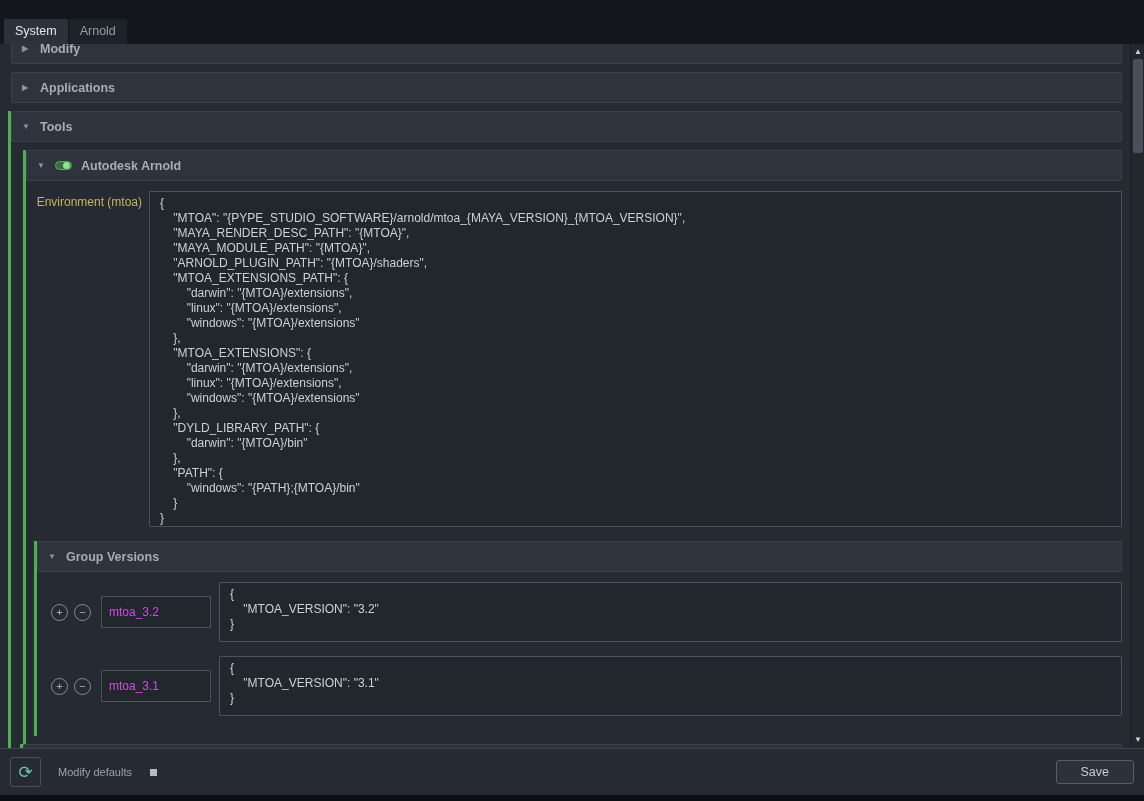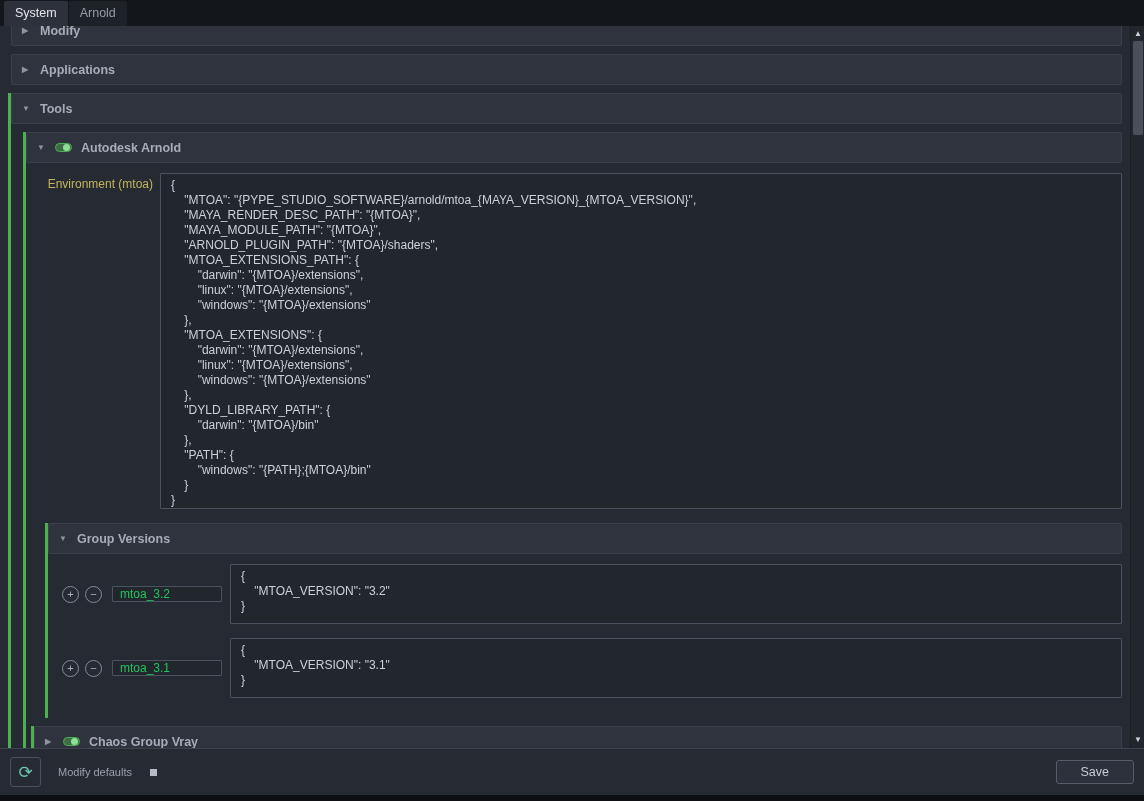--- a/index.html
+++ b/index.html
@@ -12,21 +12,21 @@
   }
   .window {
     width:1144px; height:801px;
     display:flex; flex-direction:column;
     background:#262b33;
     border-bottom:6px solid #0d0f13;
   }
 
   
   .tabbar {
-    height:26px; background:#13161a;
+    height:44px; background:#13161a;
     display:flex; align-items:flex-end; padding-left:4px; gap:1px;
     flex:0 0 auto;
   }
   .tab {
     padding:5px 11px 6px 11px; font-size:12.5px; color:#959ca6;
     background:#1d2128; cursor:pointer; border-radius:2px 2px 0 0;
   }
   .tab.active { background:#2c313b; color:#e3e6ea; }
 
   
@@ -65,21 +65,21 @@
     width:17px; height:9px; border-radius:5px; background:#3e6b46;
     position:relative; flex:0 0 auto; cursor:pointer;
     border:1px solid #4caf50;
   }
   .toggle::after {
     content:""; position:absolute; right:1px; top:0px; width:7px; height:7px;
     border-radius:50%; background:#8ee098;
   }
 
   .tools-body  { padding:8px 0 8px 12px; }
-  .arnold-body { padding:0 0 0 19px; }
+  .arnold-body { padding:0 0 0 8px; }
 
   
   .env-row { display:flex; align-items:flex-start; gap:7px; margin:10px 0 14px 0; }
   .env-label {
     flex:0 0 108px; text-align:right; padding-top:4px;
     color:#c3b559; font-size:12px;
   }
   .json-area {
     background:#22262d; border:1px solid #4b5260; border-radius:1px;
     color:#ccd1d9; font-size:12px; line-height:15px; padding:4px 10px;
@@ -91,23 +91,23 @@
   
   .versions-body { padding:10px 0 6px 14px; }
   .ver-row { display:flex; align-items:center; gap:6px; margin-bottom:14px; }
   .round-btn {
     width:17px; height:17px; border-radius:50%;
     border:1px solid #858c97; background:transparent; color:#aab1bb;
     font-size:11px; line-height:15px; text-align:center; padding:0;
     cursor:pointer; flex:0 0 auto;
   }
   .key-input {
-    width:110px; height:16px; background:#22262d;
+    width:110px; height:32px; background:#22262d;
     border:1px solid #4b5260; border-radius:1px;
-    color:#22c55e; font-size:12px; padding:2px 7px; outline:none;
+    color:#d946ef; font-size:12px; padding:2px 7px; outline:none;
     font-family:"Liberation Sans", sans-serif; flex:0 0 auto; margin-left:4px;
   }
   .ver-area { flex:1 1 auto; height:60px; margin-left:2px; }
 
   
   .footer {
     flex:0 0 47px; border-top:1px solid #3c424e;
     display:flex; align-items:center; padding:0 10px; gap:17px;
     background:#262b33;
   }

